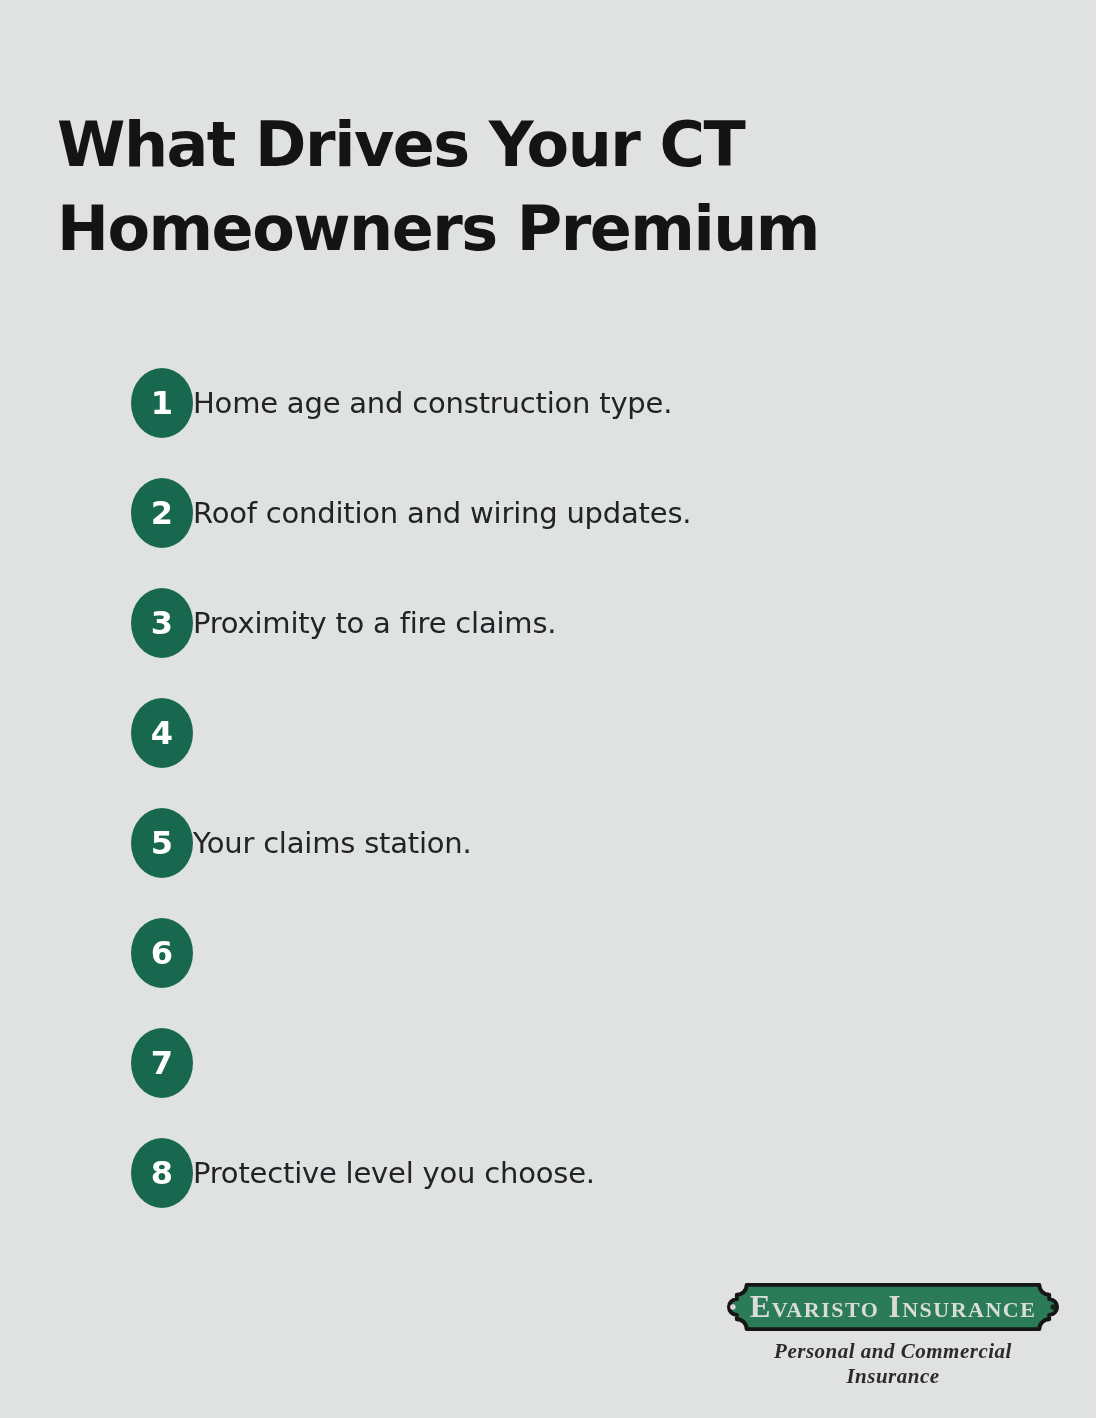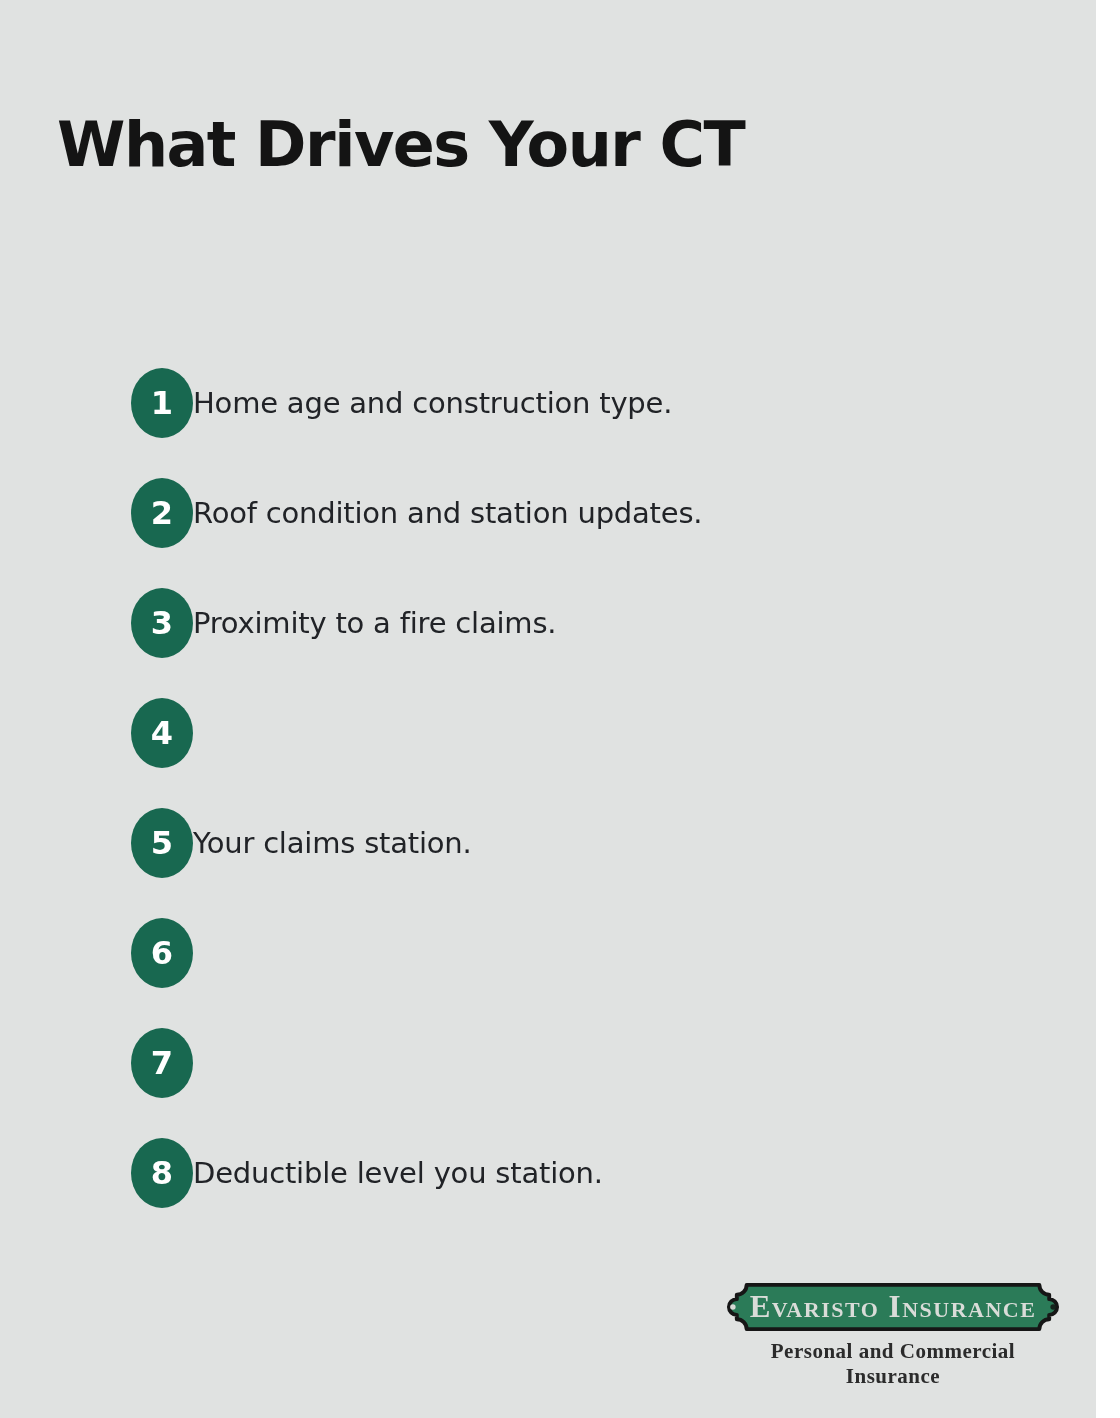--- a/index.html
+++ b/index.html
@@ -88,64 +88,66 @@
     font-weight: 600;
     font-size: 31px;
     letter-spacing: 1.5px;
     color: var(--name-color, #d9dcd8);
     pointer-events: none;
   }
   .tagline {
     margin-top: 5px;
     text-align: center;
     font-family: "Liberation Serif", serif;
+    font-style: italic;
     font-weight: 600;
     font-size: 21px;
     letter-spacing: 0.5px;
     color: #2b2b2b;
   }
 </style>
 </head>
 <body>
 
 <div class="canvas">
 
   <h1 class="page-title">
     <div>What Drives Your CT</div>
+    <div>Homeowners Premium</div>
   </h1>
 
   <div class="factors-list">
     <div class="factor-row">
       <div class="badge">1</div>
       <div class="factor-text">Home age and construction type.</div>
     </div>
     <div class="factor-row">
       <div class="badge">2</div>
-      <div class="factor-text">Roof condition and station updates.</div>
+      <div class="factor-text">Roof condition and wiring updates.</div>
     </div>
     <div class="factor-row">
       <div class="badge">3</div>
       <div class="factor-text">Proximity to a fire claims.</div>
     </div>
     <div class="factor-row">
       <div class="badge">4</div>
     </div>
     <div class="factor-row">
       <div class="badge">5</div>
       <div class="factor-text">Your claims station.</div>
     </div>
     <div class="factor-row">
       <div class="badge">6</div>
     </div>
     <div class="factor-row">
       <div class="badge">7</div>
     </div>
     <div class="factor-row">
       <div class="badge">8</div>
-      <div class="factor-text">Deductible level you station.</div>
+      <div class="factor-text">Protective level you choose.</div>
     </div>
   </div>
 
   <div class="logo">
     <div class="plaque-wrap">
       <svg width="334" height="54" viewBox="0 0 340 54">
         <path d="M 21 4.5
                  H 319
                  A 10 10 0 0 0 329 14.5
                  V 19

